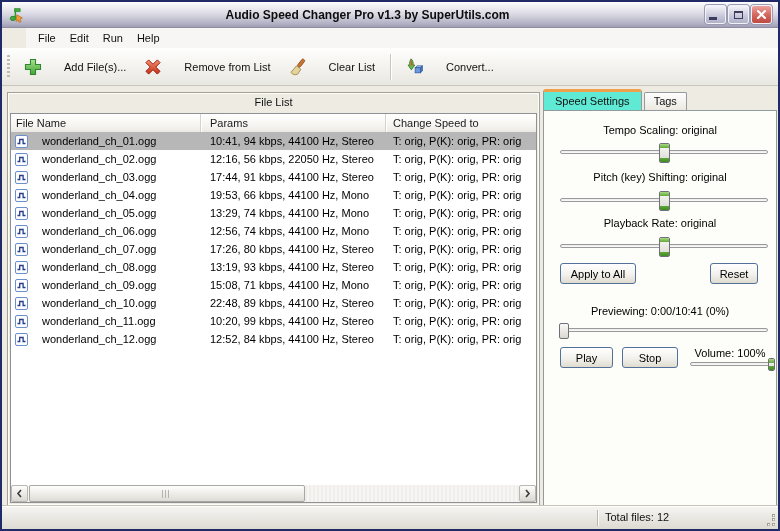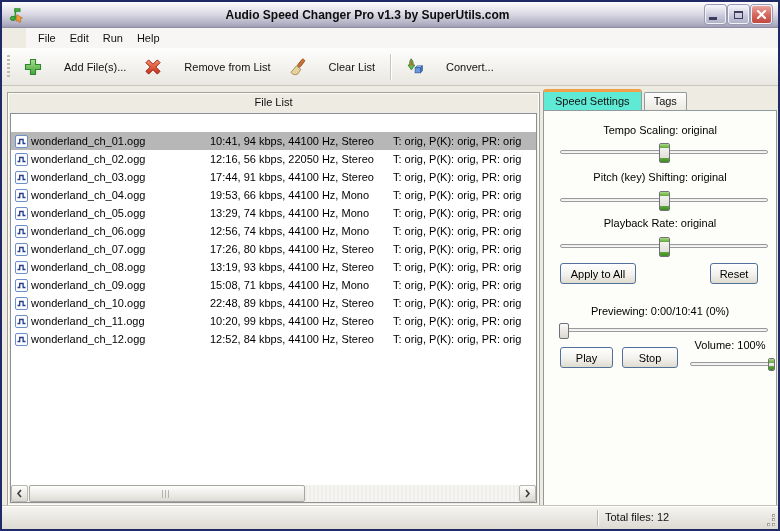--- a/index.html
+++ b/index.html
@@ -29,21 +29,21 @@
   .panel-caption{height:19px;line-height:19px;text-align:center;font-size:11px;color:#111;}
   .listview{position:absolute;left:2px;right:2px;top:20px;bottom:2px;border:1px solid #8e9097;background:#fff;box-sizing:border-box;overflow:hidden;}
   .lheader{display:flex;height:18px;background:linear-gradient(180deg,#ffffff,#f4f3ef 70%,#ebe9e3);border-bottom:1px solid #d8d6cf;font-size:11px;color:#1a1a1a;}
   .lheader .hc{display:flex;align-items:center;box-sizing:border-box;}
   .hc1{width:190px;padding-left:5px;border-right:1px solid #d5d3cc;box-shadow:1px 0 0 #fff;}
   .hc2{width:185px;padding-left:9px;border-right:1px solid #d5d3cc;box-shadow:1px 0 0 #fff;}
   .hc3{flex:1;padding-left:7px;}
   .lrows{position:absolute;left:0;right:0;top:18px;bottom:17px;overflow:hidden;background:#fff;}
   .lrow{display:flex;height:18px;align-items:center;font-size:11px;color:#000;}
   .lrow.selected{background:#b7b7b7;}
-  .lrow .c1{width:190px;display:flex;align-items:center;gap:3px;padding-left:4px;box-sizing:border-box;white-space:nowrap;overflow:hidden;}
+  .lrow .c1{width:190px;display:flex;align-items:center;gap:14px;padding-left:4px;box-sizing:border-box;white-space:nowrap;overflow:hidden;}
   .lrow .c2{width:185px;padding-left:9px;box-sizing:border-box;white-space:nowrap;overflow:hidden;}
   .lrow .c3{flex:1;padding-left:7px;box-sizing:border-box;white-space:nowrap;overflow:hidden;}
   .ficon{width:13px;height:13px;flex:0 0 auto;display:inline-flex;}
   
   .hscroll{position:absolute;left:0;right:0;bottom:0;height:17px;background:repeating-linear-gradient(90deg,#f6f5f3 0 2px,#efeeeb 2px 4px);}
   .sbtn{position:absolute;top:0;width:17px;height:17px;border:1px solid #b9b7b0;border-radius:2px;background:linear-gradient(180deg,#fdfdfd,#dad8d1);box-sizing:border-box;display:flex;align-items:center;justify-content:center;}
   .sbtn.left{left:0;} .sbtn.right{right:0;}
   .sthumb{position:absolute;left:18px;top:0;width:276px;height:17px;border:1px solid #a9a7a0;border-radius:2px;background:linear-gradient(180deg,#fefefe,#dedcd5);box-sizing:border-box;}
   .sthumb::after{content:"";position:absolute;left:50%;top:4px;width:9px;height:8px;margin-left:-5px;background:repeating-linear-gradient(90deg,#b5b3ac 0 1px,transparent 1px 3px);}
   
@@ -153,20 +153,25 @@
         </svg>
       <span>Convert...</span>
     </span>
   </div>
 
   <div class="client">
 
     <div class="panel">
       <div class="panel-caption">File List</div>
       <div class="listview">
+        <div class="lheader">
+          <div class="hc hc1">File Name</div>
+          <div class="hc hc2">Params</div>
+          <div class="hc hc3">Change Speed to</div>
+        </div>
         <div class="lrows">
             <div class="lrow selected">
     <div class="c1">
       <span class="ficon">
         <svg viewBox="0 0 13 13">
                     <rect x="0.5" y="0.5" width="12" height="12" rx="1.5" fill="#fdfdff" stroke="#6b8fc9"></rect>
                     <path d="M2.5 8.5 h2.2 v-4 h3.4 v4 h2.4" fill="none" stroke="#243e8c" stroke-width="1.3"></path>
                   </svg>
       </span>
       <span class="fname">wonderland_ch_01.ogg</span>
@@ -364,21 +369,21 @@
 
         <div class="plabel" style="top:194px;">Previewing: 0:00/10:41 (0%)</div>
         <div class="slider" style="top:210px;left:16px;width:208px;">
           <div class="track"></div>
           <div class="thumb plain" style="left: 2%;"></div>
         </div>
 
         <div class="btn" style="top:236px;left:16px;width:53px;height:21px;">Play</div>
         <div class="btn" style="top:236px;left:78px;width:56px;height:21px;">Stop</div>
 
-        <div class="plabel" style="top:228px;left:140px;width:92px;right:auto;">Volume: 100%</div>
+        <div class="plabel" style="top:236px;left:140px;width:92px;right:auto;">Volume: 100%</div>
         <div class="slider small" style="top:247px;left:146px;width:85px;">
           <div class="track"></div>
           <div class="thumb green" style="left: 97%;"></div>
         </div>
 
       </div>
     </div>
   </div>
 
   <div class="statusbar">

